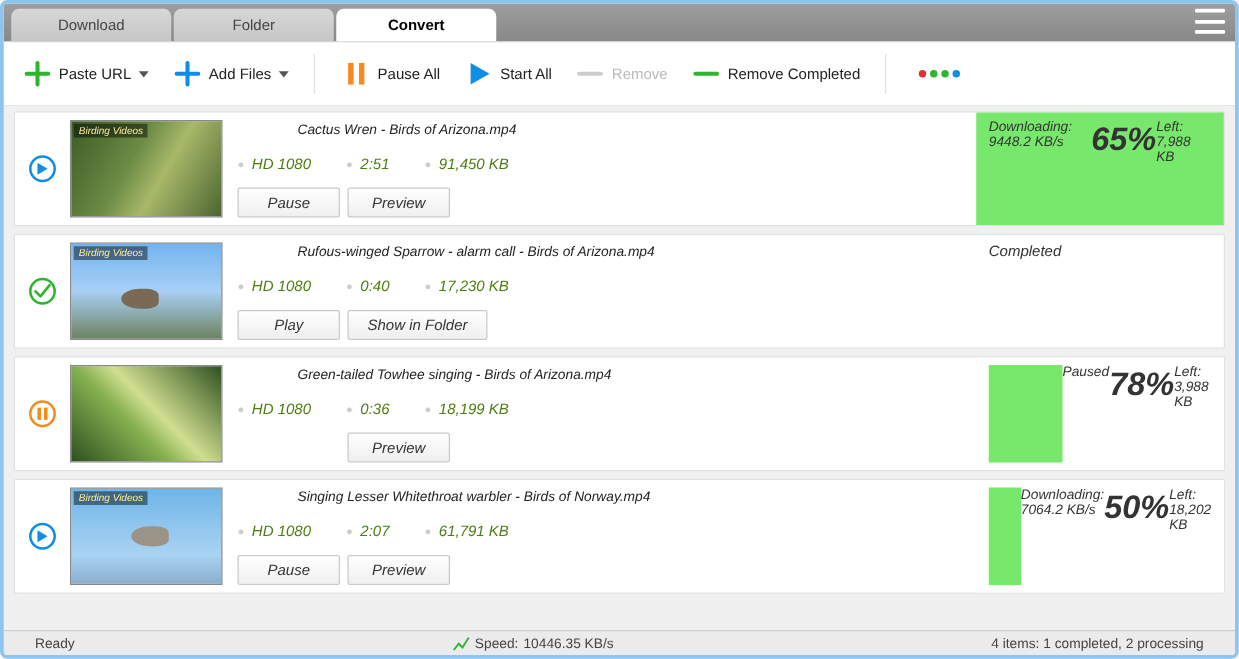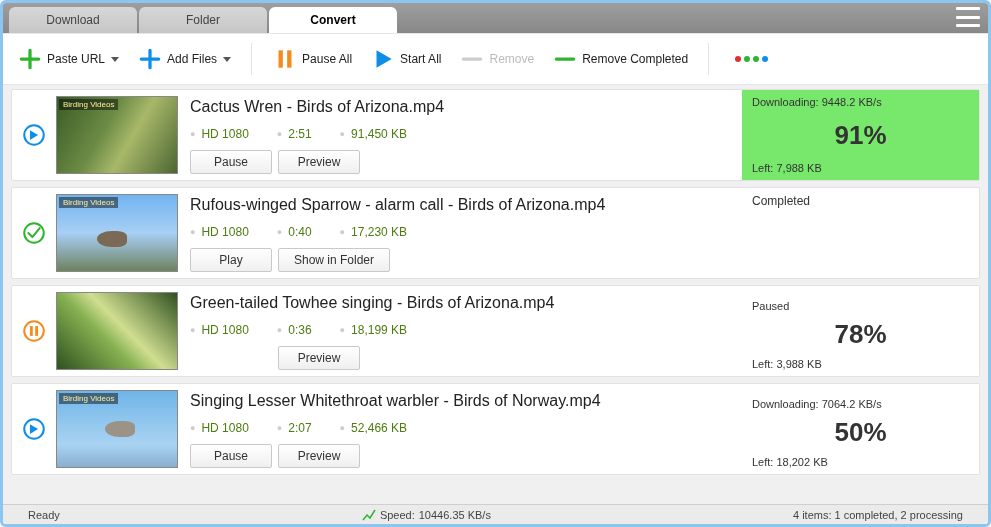--- a/index.html
+++ b/index.html
@@ -18,32 +18,32 @@
 .caret { width: 0; height: 0; border-left: 4px solid transparent; border-right: 4px solid transparent; border-top: 5px solid #555; margin-left: 2px; }
 .vsep { width: 1px; height: 32px; background: #e3e3e3; margin: 0 8px; }
 .disabled { color: #bbb !important; cursor: default; }
 .disabled svg path, .disabled svg rect, .disabled svg line { stroke: #ccc !important; fill: #ccc !important; }
 
 .dots { display: flex; gap: 3px; margin-left: 12px; cursor: pointer; }
 .dots span { width:6px;height:6px;border-radius:50%; }
 
 
 .list { flex: 1; overflow-y: auto; background: #f0f0f0; padding: 4px 8px; }
-.row { background: #fff; border: 1px solid #e2e2e2; border-radius: 2px; margin-bottom: 6px; display: flex; height: 92px; }
+.row { background: #fff; border: 1px solid #e2e2e2; border-radius: 2px; margin-bottom: 6px; display: flex; height: 92px; font-style: italic; }
 .row-left { width: 44px; display: flex; align-items: center; justify-content: center; }
 .thumb { width: 122px; height: 78px; margin: 6px 8px 6px 0; background: #5a7; border: 1px solid #888; position: relative; overflow: hidden; }
 .watermark { position: absolute; top: 2px; left: 2px; background: rgba(0,0,0,.45); color: #ffef99; font-size: 8px; padding: 1px 4px; }
 .row-body { flex: 1; padding: 8px 12px 6px 4px; display: flex; flex-direction: column; justify-content: space-between; }
-.title { font-size: 16px; color: #222; }
+.title { font-size: 11px; color: #222; margin-left: 48px; }
 .meta { display: flex; gap: 28px; color: #4d7c0f; font-size: 12px; margin-top: 2px; }
 .meta span::before { content: "●"; color: #ccc; margin-right: 6px; font-size: 9px; position: relative; top: -1px; }
 .btnrow { display: flex; gap: 6px; }
 .btn { border: 1px solid #c9c9c9; background: linear-gradient(#fff,#efefef); padding: 4px 14px; width: 82px; text-align: center; font-size: 12px; color: #333; cursor: pointer; border-radius: 2px; }
 .btnwide { width: 112px; }
-.row-right { width: 237px; padding: 6px 10px; display: flex; flex-direction: column; justify-content: space-between; font-size: 12px; position: relative; }
+.row-right { width: 198px; padding: 6px 10px; display: flex; flex-direction: row; justify-content: space-between; font-size: 12px; position: relative; }
 .bg-green { background: #78e86c; }
 .rate { font-size: 11px; }
 .pct { font-size: 26px; font-weight: 600; text-align: center; color: #333; }
 .left { font-size: 11px; }
 .completed { color: #333; }
 
 
 .progress-bg { position: absolute; top:0; bottom:0; left:0; background:#78e86c; z-index:0; }
 .row-right > * { position: relative; z-index: 1; }
 
@@ -144,21 +144,21 @@
         <span>2:51</span>
         <span>91,450 KB</span>
       </div>
       <div class="btnrow">
         <div class="btn">Pause</div>
         <div class="btn">Preview</div>
       </div>
     </div>
     <div class="row-right bg-green">
       <div class="rate">Downloading: 9448.2 KB/s</div>
-      <div class="pct">91%</div>
+      <div class="pct">65%</div>
       <div class="left">Left: 7,988 KB</div>
     </div>
   </div>
 
   <div class="row">
     <div class="row-left">
       <svg class="sicon" viewBox="0 0 32 32">
           <circle cx="16" cy="16" r="12" fill="none" stroke="#2eb52e" stroke-width="2.5"></circle>
           <path d="M9 16l5 5 9-11" fill="none" stroke="#2eb52e" stroke-width="2.5" stroke-linecap="round" stroke-linejoin="round"></path>
         </svg>
@@ -221,21 +221,21 @@
     </div>
     <div class="thumb t4">
         <div class="watermark">Birding Videos</div>
         <div class="bird" style="left:48px;top:30px;background:#9a9386"></div>
       </div>
     <div class="row-body">
       <div class="title">Singing Lesser Whitethroat warbler - Birds of Norway.mp4</div>
       <div class="meta">
         <span>HD 1080</span>
         <span>2:07</span>
-        <span>52,466 KB</span>
+        <span>61,791 KB</span>
       </div>
       <div class="btnrow">
         <div class="btn">Pause</div>
         <div class="btn">Preview</div>
       </div>
     </div>
     <div class="row-right" style="background:#fff">
       <div class="progress-bg" style="width:50%"></div>
       <div class="rate">Downloading: 7064.2 KB/s</div>
       <div class="pct">50%</div>

